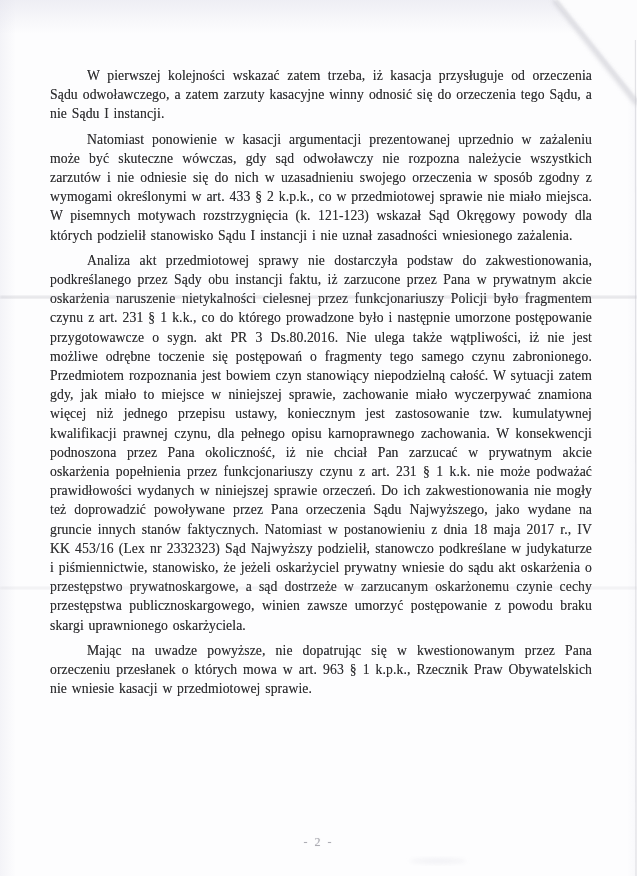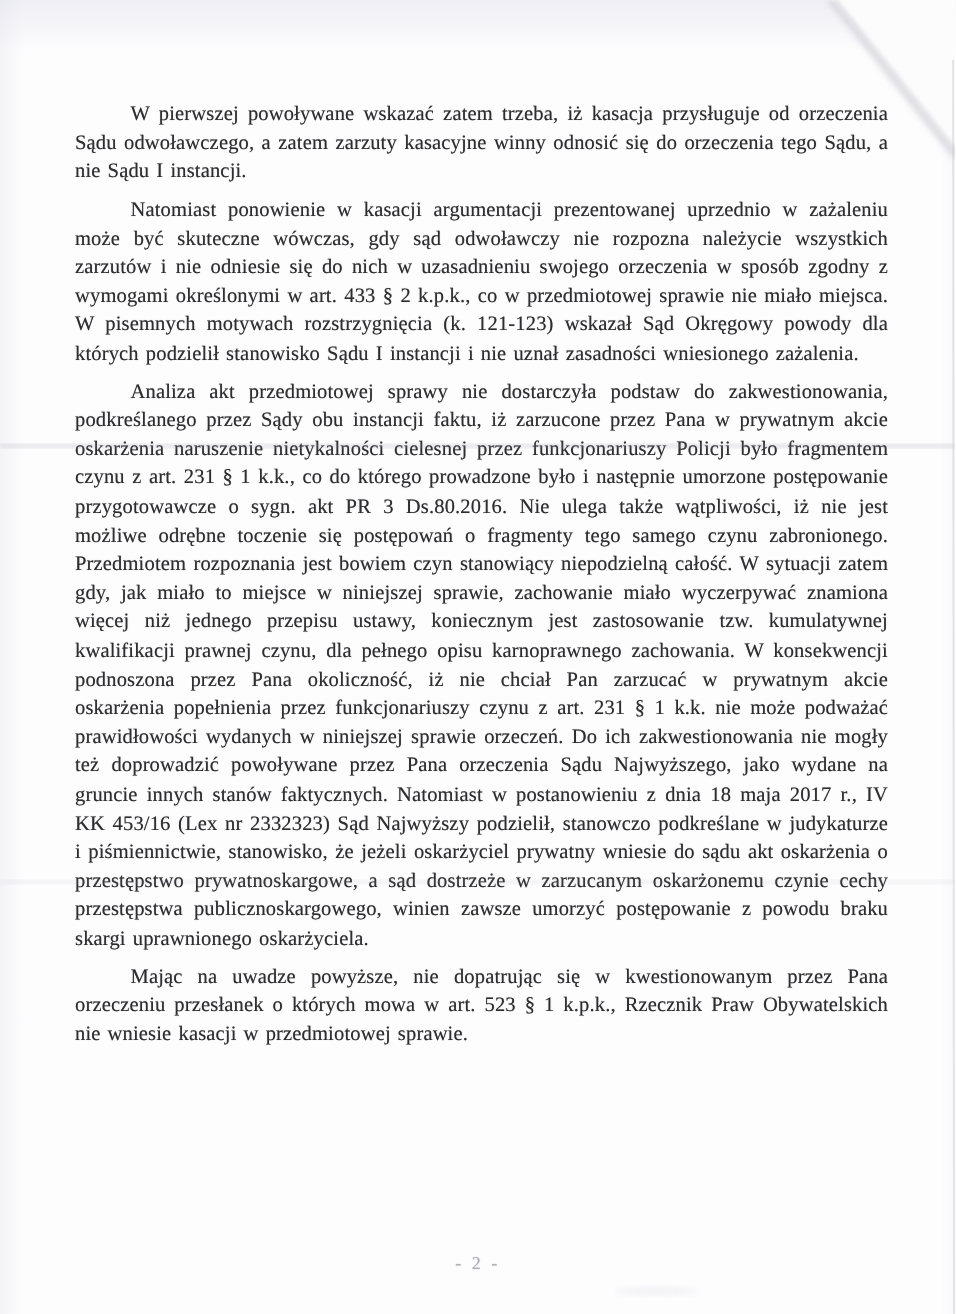--- a/index.html
+++ b/index.html
@@ -56,24 +56,24 @@
     z-index: 5;
     pointer-events: none;
   }
 </style>
 </head>
 <body>
 
 <div class="page">
 
   <div class="content">
-    <p class="para">W pierwszej powoływane wskazać zatem trzeba, iż kasacja przysługuje od orzeczenia Sądu odwoławczego, a zatem zarzuty kasacyjne winny odnosić się do orzeczenia tego Sądu, a nie Sądu I instancji.</p>
+    <p class="para">W pierwszej kolejności wskazać zatem trzeba, iż kasacja przysługuje od orzeczenia Sądu odwoławczego, a zatem zarzuty kasacyjne winny odnosić się do orzeczenia tego Sądu, a nie Sądu I instancji.</p>
     <p class="para">Natomiast ponowienie w kasacji argumentacji prezentowanej uprzednio w zażaleniu może być skuteczne wówczas, gdy sąd odwoławczy nie rozpozna należycie wszystkich zarzutów i nie odniesie się do nich w uzasadnieniu swojego orzeczenia w sposób zgodny z wymogami określonymi w art. 433 § 2 k.p.k., co w przedmiotowej sprawie nie miało miejsca. W pisemnych motywach rozstrzygnięcia (k. 121-123) wskazał Sąd Okręgowy powody dla których podzielił stanowisko Sądu I instancji i nie uznał zasadności wniesionego zażalenia.</p>
     <p class="para">Analiza akt przedmiotowej sprawy nie dostarczyła podstaw do zakwestionowania, podkreślanego przez Sądy obu instancji faktu, iż zarzucone przez Pana w prywatnym akcie oskarżenia naruszenie nietykalności cielesnej przez funkcjonariuszy Policji było fragmentem czynu z art. 231 § 1 k.k., co do którego prowadzone było i następnie umorzone postępowanie przygotowawcze o sygn. akt PR 3 Ds.80.2016. Nie ulega także wątpliwości, iż nie jest możliwe odrębne toczenie się postępowań o fragmenty tego samego czynu zabronionego. Przedmiotem rozpoznania jest bowiem czyn stanowiący niepodzielną całość. W sytuacji zatem gdy, jak miało to miejsce w niniejszej sprawie, zachowanie miało wyczerpywać znamiona więcej niż jednego przepisu ustawy, koniecznym jest zastosowanie tzw. kumulatywnej kwalifikacji prawnej czynu, dla pełnego opisu karnoprawnego zachowania. W konsekwencji podnoszona przez Pana okoliczność, iż nie chciał Pan zarzucać w prywatnym akcie oskarżenia popełnienia przez funkcjonariuszy czynu z art. 231 § 1 k.k. nie może podważać prawidłowości wydanych w niniejszej sprawie orzeczeń. Do ich zakwestionowania nie mogły też doprowadzić powoływane przez Pana orzeczenia Sądu Najwyższego, jako wydane na gruncie innych stanów faktycznych. Natomiast w postanowieniu z dnia 18 maja 2017 r., IV KK 453/16 (Lex nr 2332323) Sąd Najwyższy podzielił, stanowczo podkreślane w judykaturze i piśmiennictwie, stanowisko, że jeżeli oskarżyciel prywatny wniesie do sądu akt oskarżenia o przestępstwo prywatnoskargowe, a sąd dostrzeże w zarzucanym oskarżonemu czynie cechy przestępstwa publicznoskargowego, winien zawsze umorzyć postępowanie z powodu braku skargi uprawnionego oskarżyciela.</p>
-    <p class="para">Mając na uwadze powyższe, nie dopatrując się w kwestionowanym przez Pana orzeczeniu przesłanek o których mowa w art. 523 § 1 k.p.k., Rzecznik Praw Obywatelskich nie wniesie kasacji w przedmiotowej sprawie.</p>
+    <p class="para">Mając na uwadze powyższe, nie dopatrując się w kwestionowanym przez Pana orzeczeniu przesłanek o których mowa w art. 963 § 1 k.p.k., Rzecznik Praw Obywatelskich nie wniesie kasacji w przedmiotowej sprawie.</p>
   </div>
 
   <div class="footer">- 2 -</div>
 
   <svg class="scan-artifacts" width="637" height="876" viewBox="0 0 637 876" xmlns="http://www.w3.org/2000/svg">
     <defs>
       <filter id="soft" x="-20%" y="-20%" width="140%" height="140%">
         <feGaussianBlur stdDeviation="1.3"></feGaussianBlur>
       </filter>
       <filter id="softer" x="-20%" y="-20%" width="140%" height="140%">

